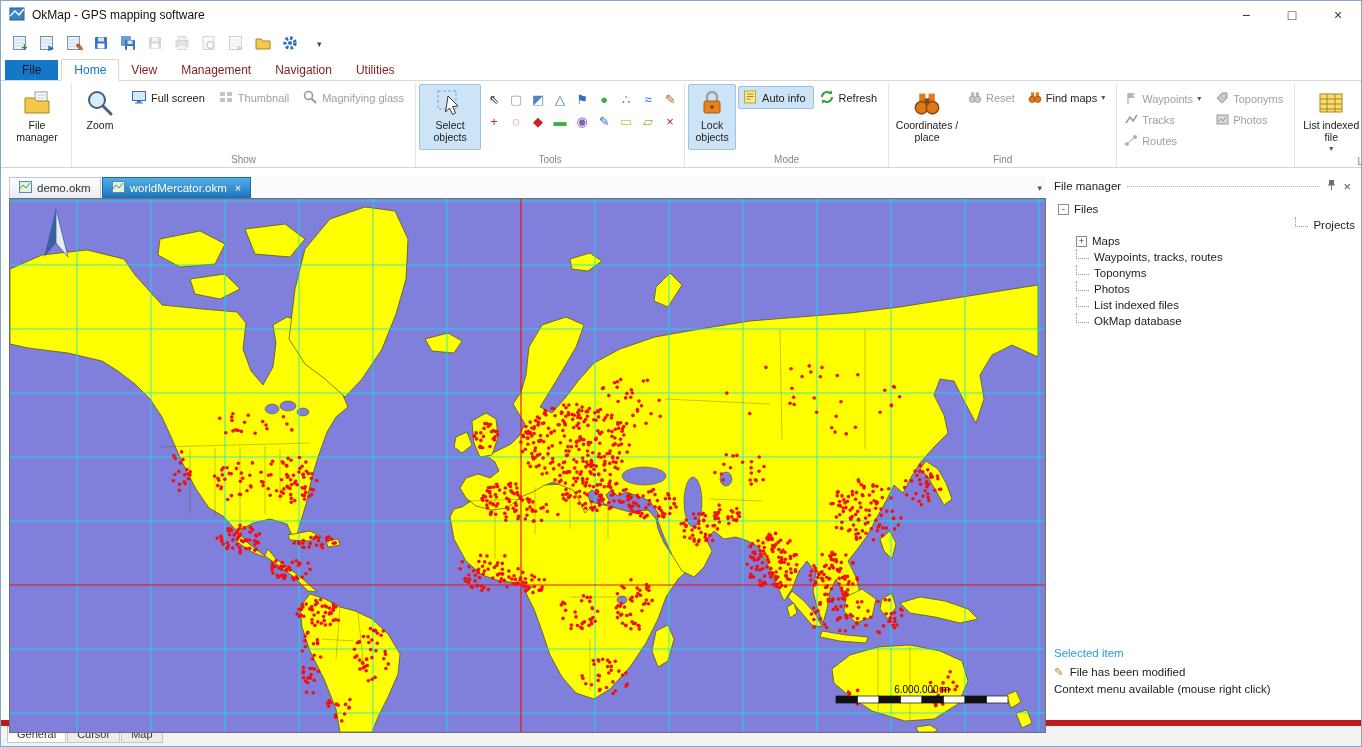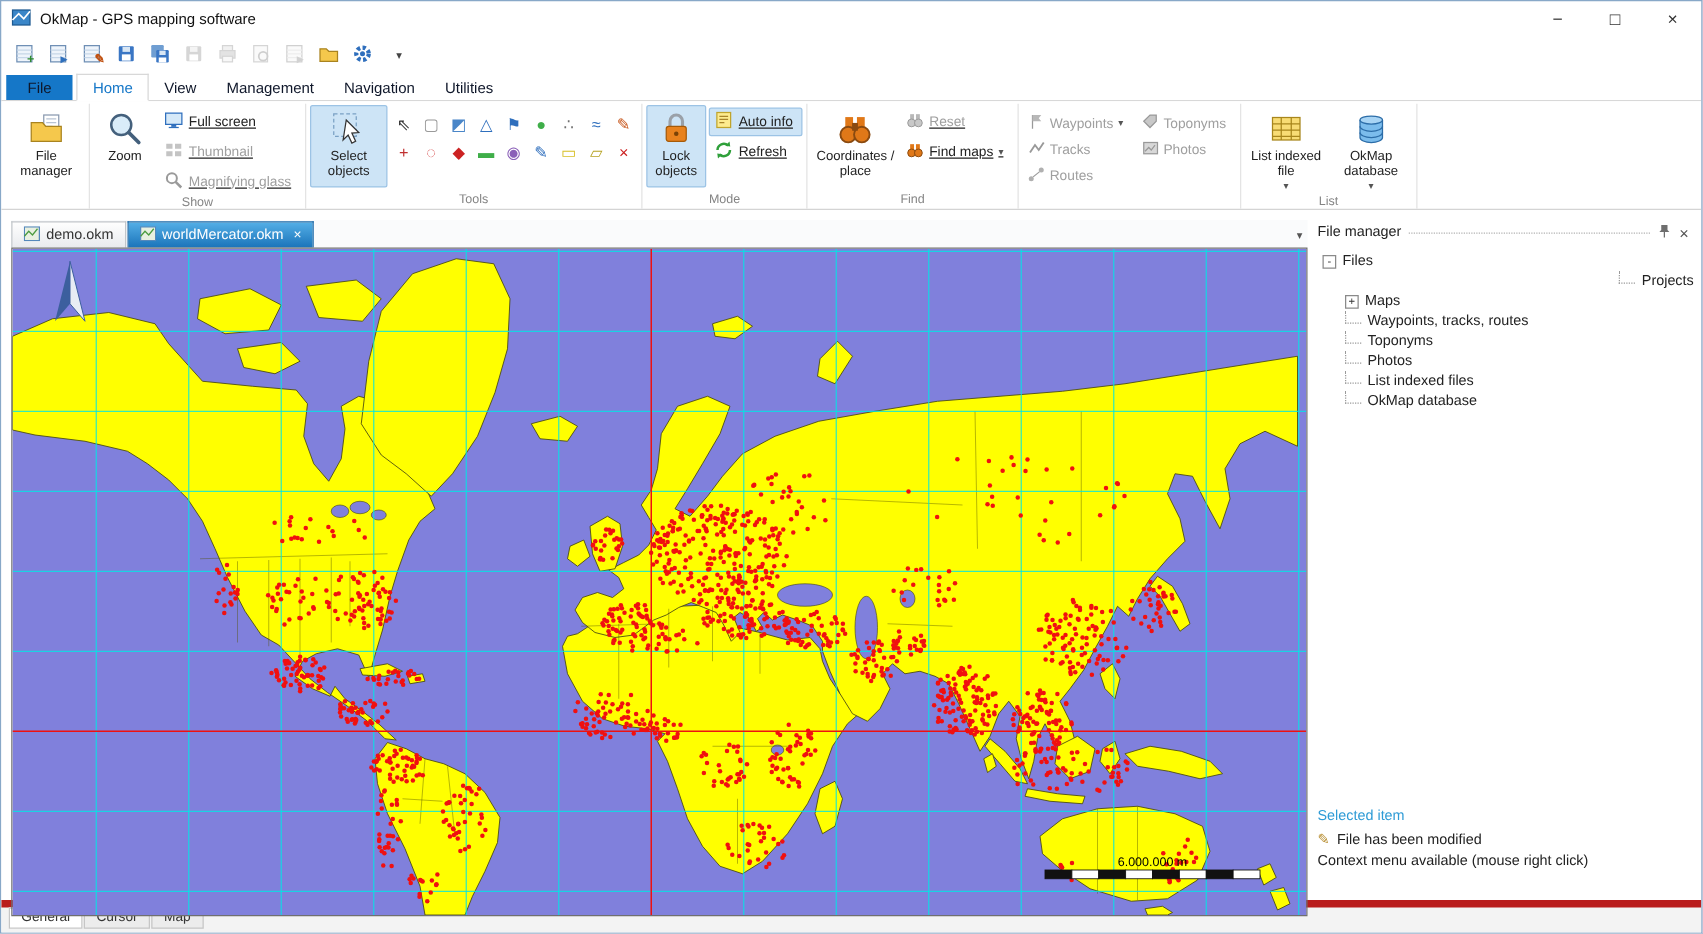--- a/index.html
+++ b/index.html
@@ -11,35 +11,35 @@
   .title-text{font-size:12px;color:#111;}
   .win-controls{margin-left:auto;display:flex;height:100%;}
   .wbtn{width:46px;display:flex;align-items:center;justify-content:center;font-size:14px;color:#333;}
   
   .qat{height:30px;flex:none;display:flex;align-items:center;padding-left:6px;gap:2px;}
   .qbtn{width:25px;height:25px;display:flex;align-items:center;justify-content:center;border-radius:2px;}
   .qbtn.disabled{opacity:.4;filter:grayscale(1);}
   .qat-more{font-size:9px;color:#444;margin-left:8px;padding:0 5px;}
   
   .ribbon-tabs{height:21px;flex:none;display:flex;align-items:flex-end;padding-left:4px;border-bottom:1px solid #d8d8d8;}
-  .rtab{padding:3px 12px;font-size:12px;color:#0f172a;}
+  .rtab{padding:3px 12px;font-size:12px;color:#7f1d1d;}
   .rtab.file{background:#1577c8;color:#0f172a;padding:3px 17px;margin-right:3px;}
   .rtab.active{color:#1577c8;background:#fff;border:1px solid #d8d8d8;border-bottom:1px solid #fff;margin-bottom:-1px;}
   
   .ribbon{height:84px;flex:none;display:flex;align-items:stretch;padding:2px 2px 0;border-bottom:1px solid #d4d4d4;background:#fff;}
   .rgroup{display:flex;flex-direction:column;padding:0 3px;border-right:1px solid #e4e4e4;}
   .rbody{flex:1;display:flex;align-items:flex-start;gap:2px;padding-top:1px;}
   .rcaption{height:13px;font-size:10px;color:#848484;text-align:center;}
   .bigbtn{width:58px;min-height:62px;display:flex;flex-direction:column;align-items:center;border:1px solid transparent;
           border-radius:2px;padding:2px 1px 0;font-size:10.5px;line-height:12px;text-align:center;}
   .bigbtn .bicon{height:32px;display:flex;align-items:center;justify-content:center;}
   .bigbtn.toggled{background:#cde4f6;border-color:#9cc3e5;}
   .bigbtn .blabel{display:block;}
   .dd{font-size:8px;color:#555;}
-  .vstack{display:flex;flex-direction:column;gap:1px;padding-top:2px;text-decoration:underline;}
+  .vstack{display:flex;flex-direction:row;gap:1px;padding-top:2px;}
   .smallbtn{height:21px;display:flex;align-items:center;gap:4px;padding:0 7px 0 3px;font-size:11px;border:1px solid transparent;
             border-radius:2px;white-space:nowrap;}
   .smallbtn.toggled{background:#cde4f6;border-color:#9cc3e5;}
   .smallbtn.disabled{color:#9f9f9f;}
   .tools-grid{display:grid;grid-template-columns:repeat(9,22px);grid-auto-rows:22px;padding-top:4px;}
   .tool{display:flex;align-items:center;justify-content:center;}
   .tglyph{font-size:13px;line-height:13px;}
   .layers{display:grid;grid-template-rows:repeat(3,21px);grid-auto-flow:column;padding-top:3px;column-gap:2px;}
   
   .content{flex:1;display:flex;padding:8px 6px 0 8px;gap:4px;box-sizing:border-box;background:#fff;min-height:0;}

